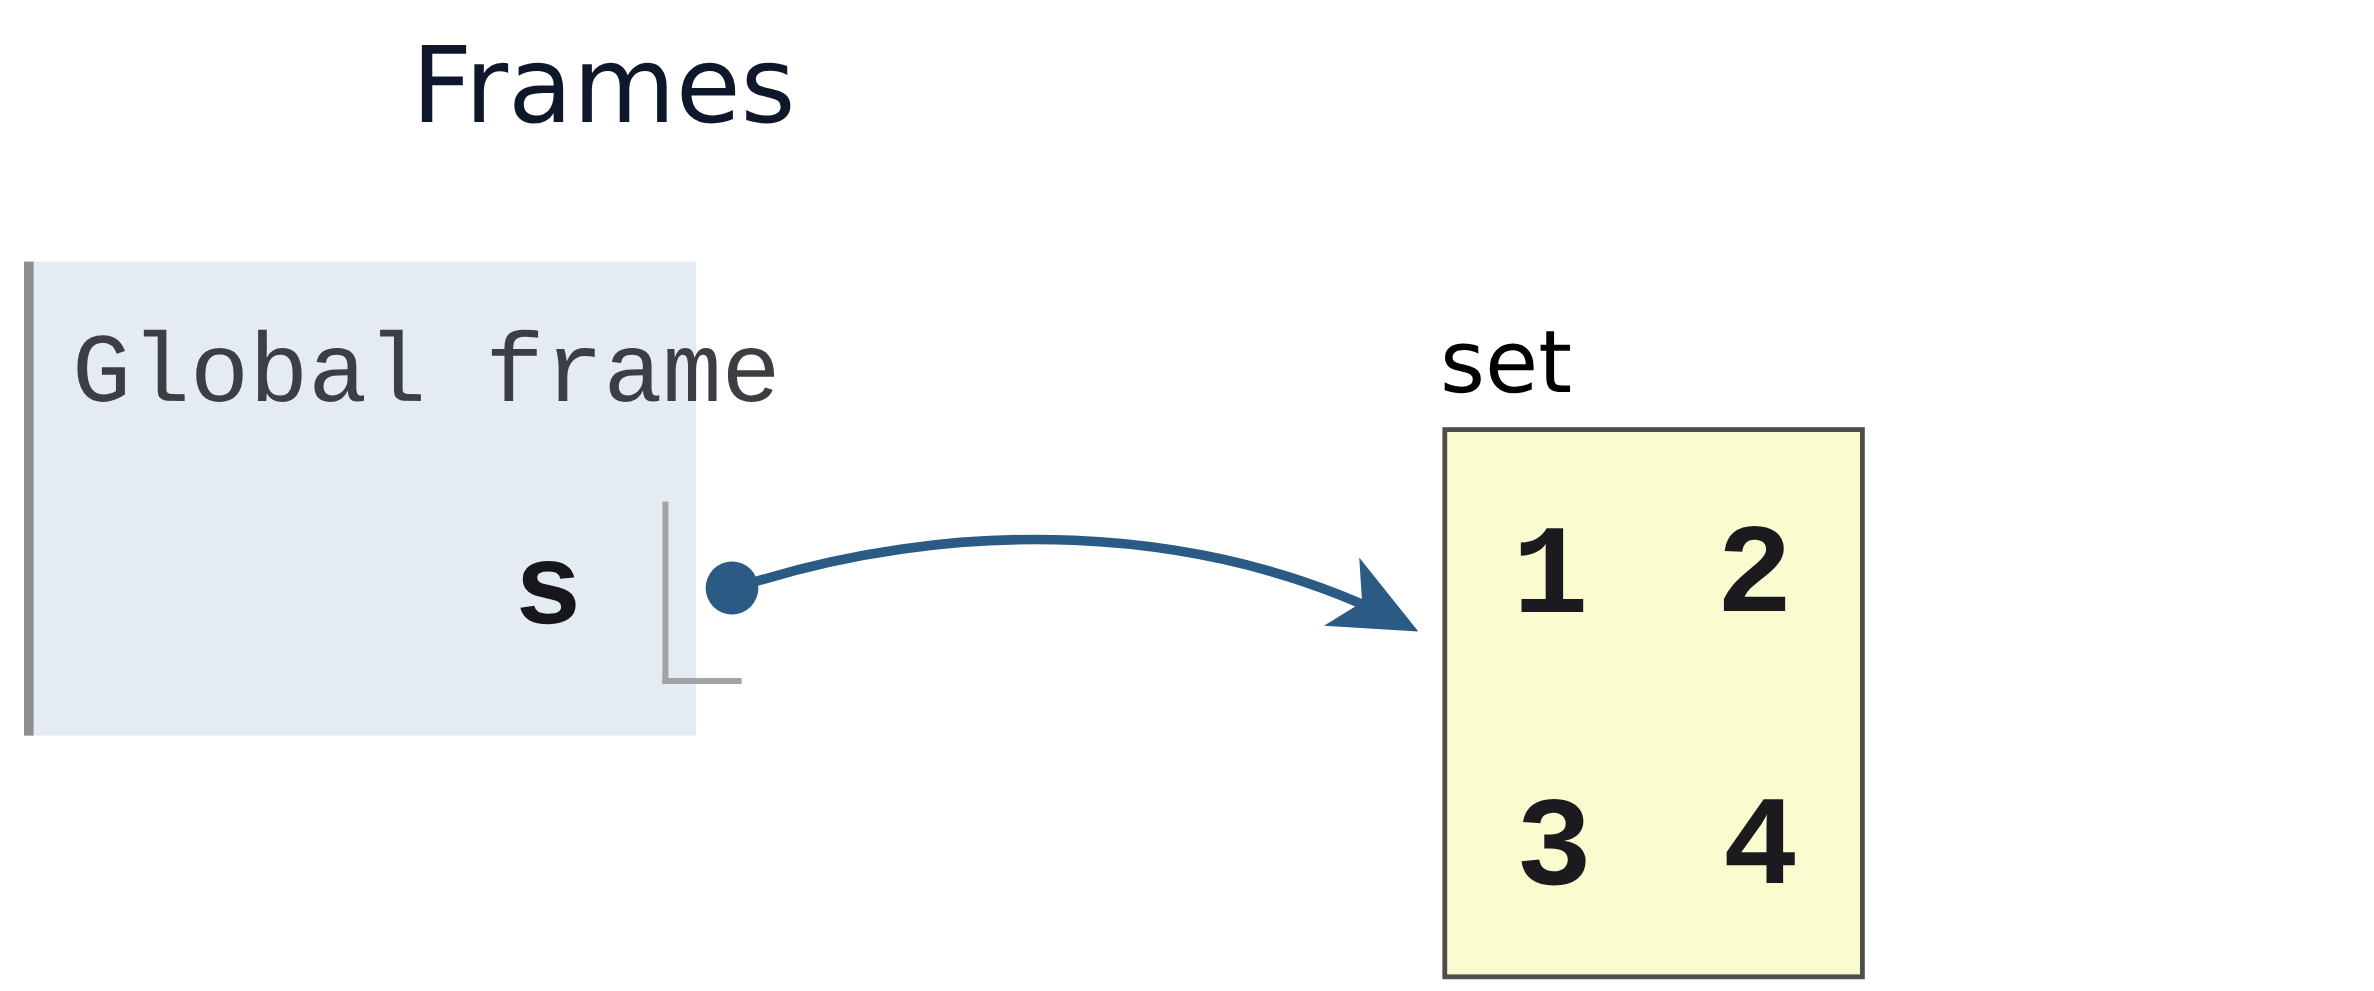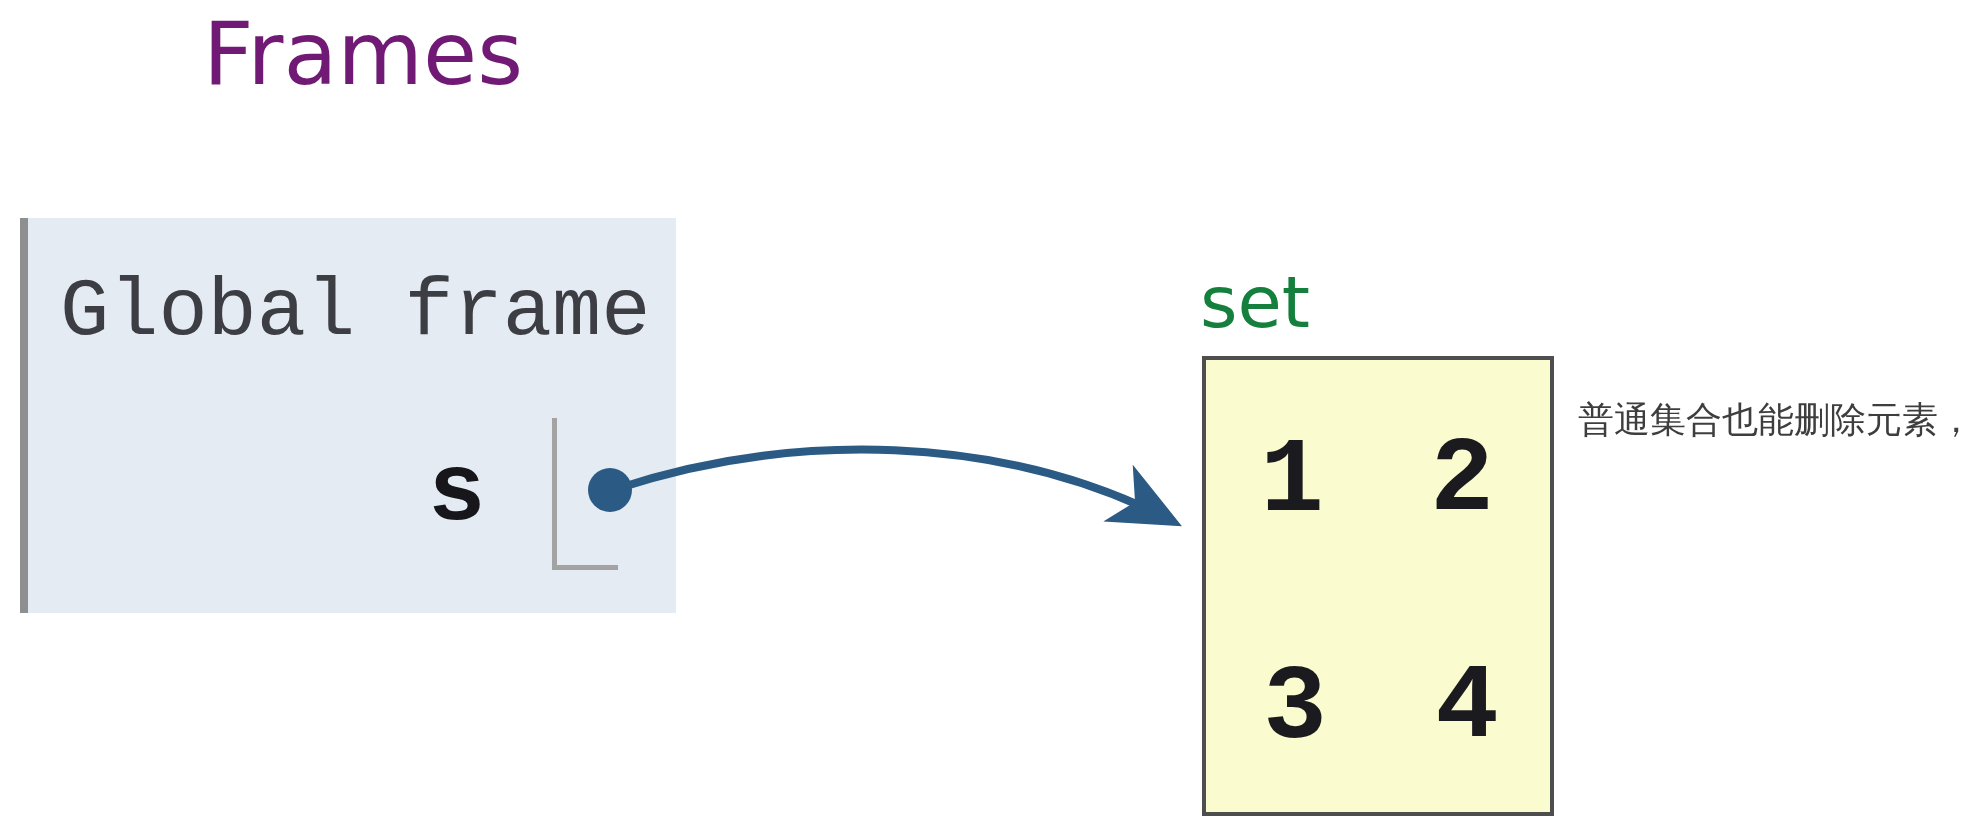--- a/index.html
+++ b/index.html
@@ -9,37 +9,38 @@
     width: 1978px;
     height: 826px;
     background: #ffffff;
     overflow: hidden;
     font-family: "DejaVu Sans", sans-serif;
   }
 
   
   .col-title {
     position: absolute;
-    top: 2px;
+    top: 20px;
     width: 600px;
+    text-align: center;
     font-size: 88px;
     font-weight: 400;
-    color: #701a75;
+    color: #0f172a;
     letter-spacing: 0px;
     font-family: "DejaVu Sans", sans-serif;
   }
   .frames-title { left: 203px; }
   .objects-title { left: 988px; }
 
   
   .frame-box {
     position: absolute;
     left: 20px;
     top: 218px;
-    width: 656px;
+    width: 560px;
     height: 395px;
     background: #e4ebf3;
     border-left: 8px solid #8f8f8f;
   }
   .frame-label {
     position: absolute;
     left: 32px;
     top: 48px;
     font-family: "Liberation Mono", monospace;
     font-size: 82px;
@@ -76,21 +77,21 @@
     pointer-events: none;
   }
 
   
   .type-label {
     position: absolute;
     left: 1200px;
     top: 266px;
     font-size: 72px;
     font-weight: 400;
-    color: #15803d;
+    color: #000000;
     font-family: "DejaVu Sans", sans-serif;
     line-height: 1;
   }
   .set-box {
     position: absolute;
     left: 1202px;
     top: 356px;
     width: 352px;
     height: 460px;
     background: #fbfbd0;
@@ -147,15 +148,14 @@
 
   <div class="type-label">set</div>
 
   <div class="set-box">
     <span class="set-val v1">1</span>
     <span class="set-val v2">2</span>
     <span class="set-val v3">3</span>
     <span class="set-val v4">4</span>
   </div>
 
-  <div class="annotation">普通集合也能删除元素，</div>
 
 </div>
 
 </body></html>

